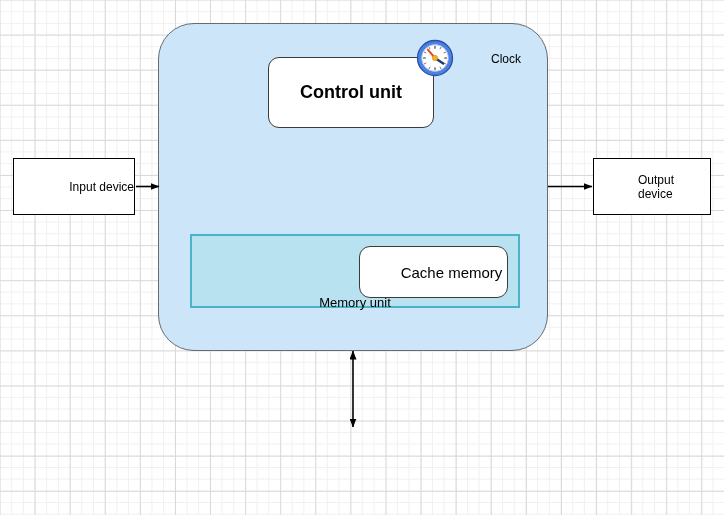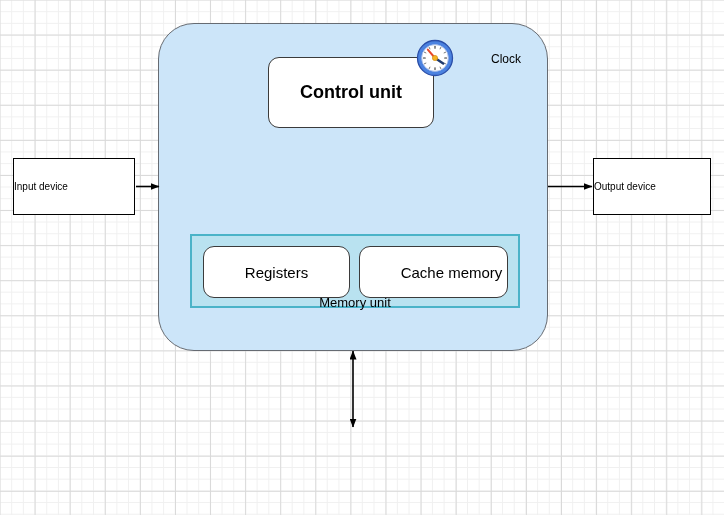--- a/index.html
+++ b/index.html
@@ -91,23 +91,24 @@
   }
 
   
   .device-box {
     position: absolute;
     background: #ffffff;
     border: 1px solid #000000;
     box-sizing: border-box;
     display: flex;
     align-items: center;
-    justify-content: flex-start;
-    font-size: 10px;
-    color: #000000;
+    justify-content: flex-end;
+    font-size: 12px;
+    color: #000000;
+    padding-left: 44px;
   }
   #input-device  { left: 13px;  top: 158px; width: 122px; height: 57px; }
   #output-device { left: 593px; top: 158px; width: 118px; height: 57px; }
   #main-memory   { left: 274px; top: 428px; width: 157px; height: 59px; }
 
   
   #arrows {
     position: absolute;
     left: 0; top: 0;
     width: 724px;
@@ -140,23 +141,20 @@
 
   <div class="cpu-box"></div>
 
   <div class="unit-box bold" id="control-unit">
     <span>Control unit</span>
   </div>
 
 
   <div class="memory-unit"></div>
 
-  <div class="unit-box plain" id="registers-box">
-    <span>Registers</span>
-  </div>
 
   <div class="unit-box plain" id="cache-memory-box">
     <span>Cache memory</span>
   </div>
 
   <div class="memory-unit-label">Memory unit</div>
 
   <svg class="clock-icon" viewBox="0 0 38 38">
     <circle cx="19" cy="19" r="17.5" fill="#4b82e0" stroke="#2a4ea8" stroke-width="1.3"></circle>
     <circle cx="19" cy="19" r="13.4" fill="#ffffff" stroke="#9fb6e4" stroke-width="0.8"></circle>

